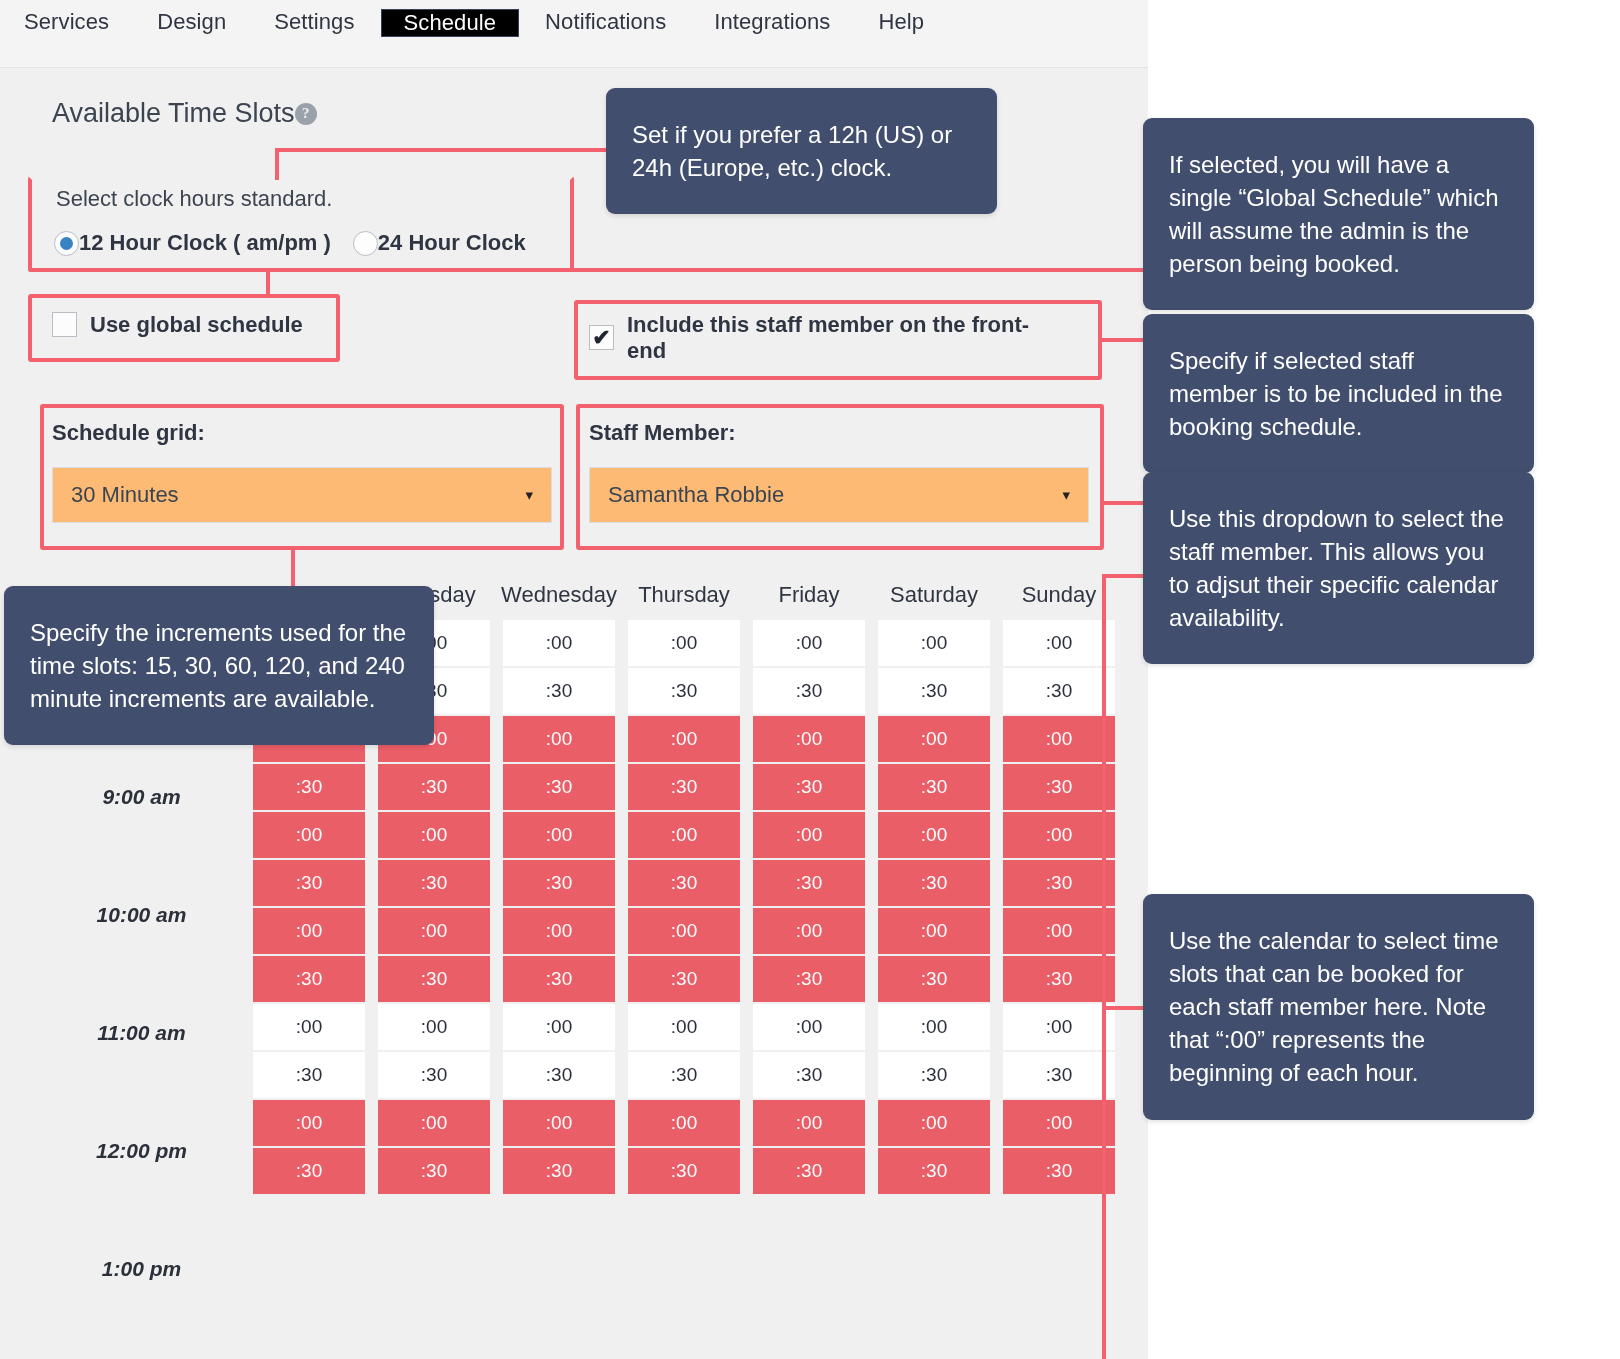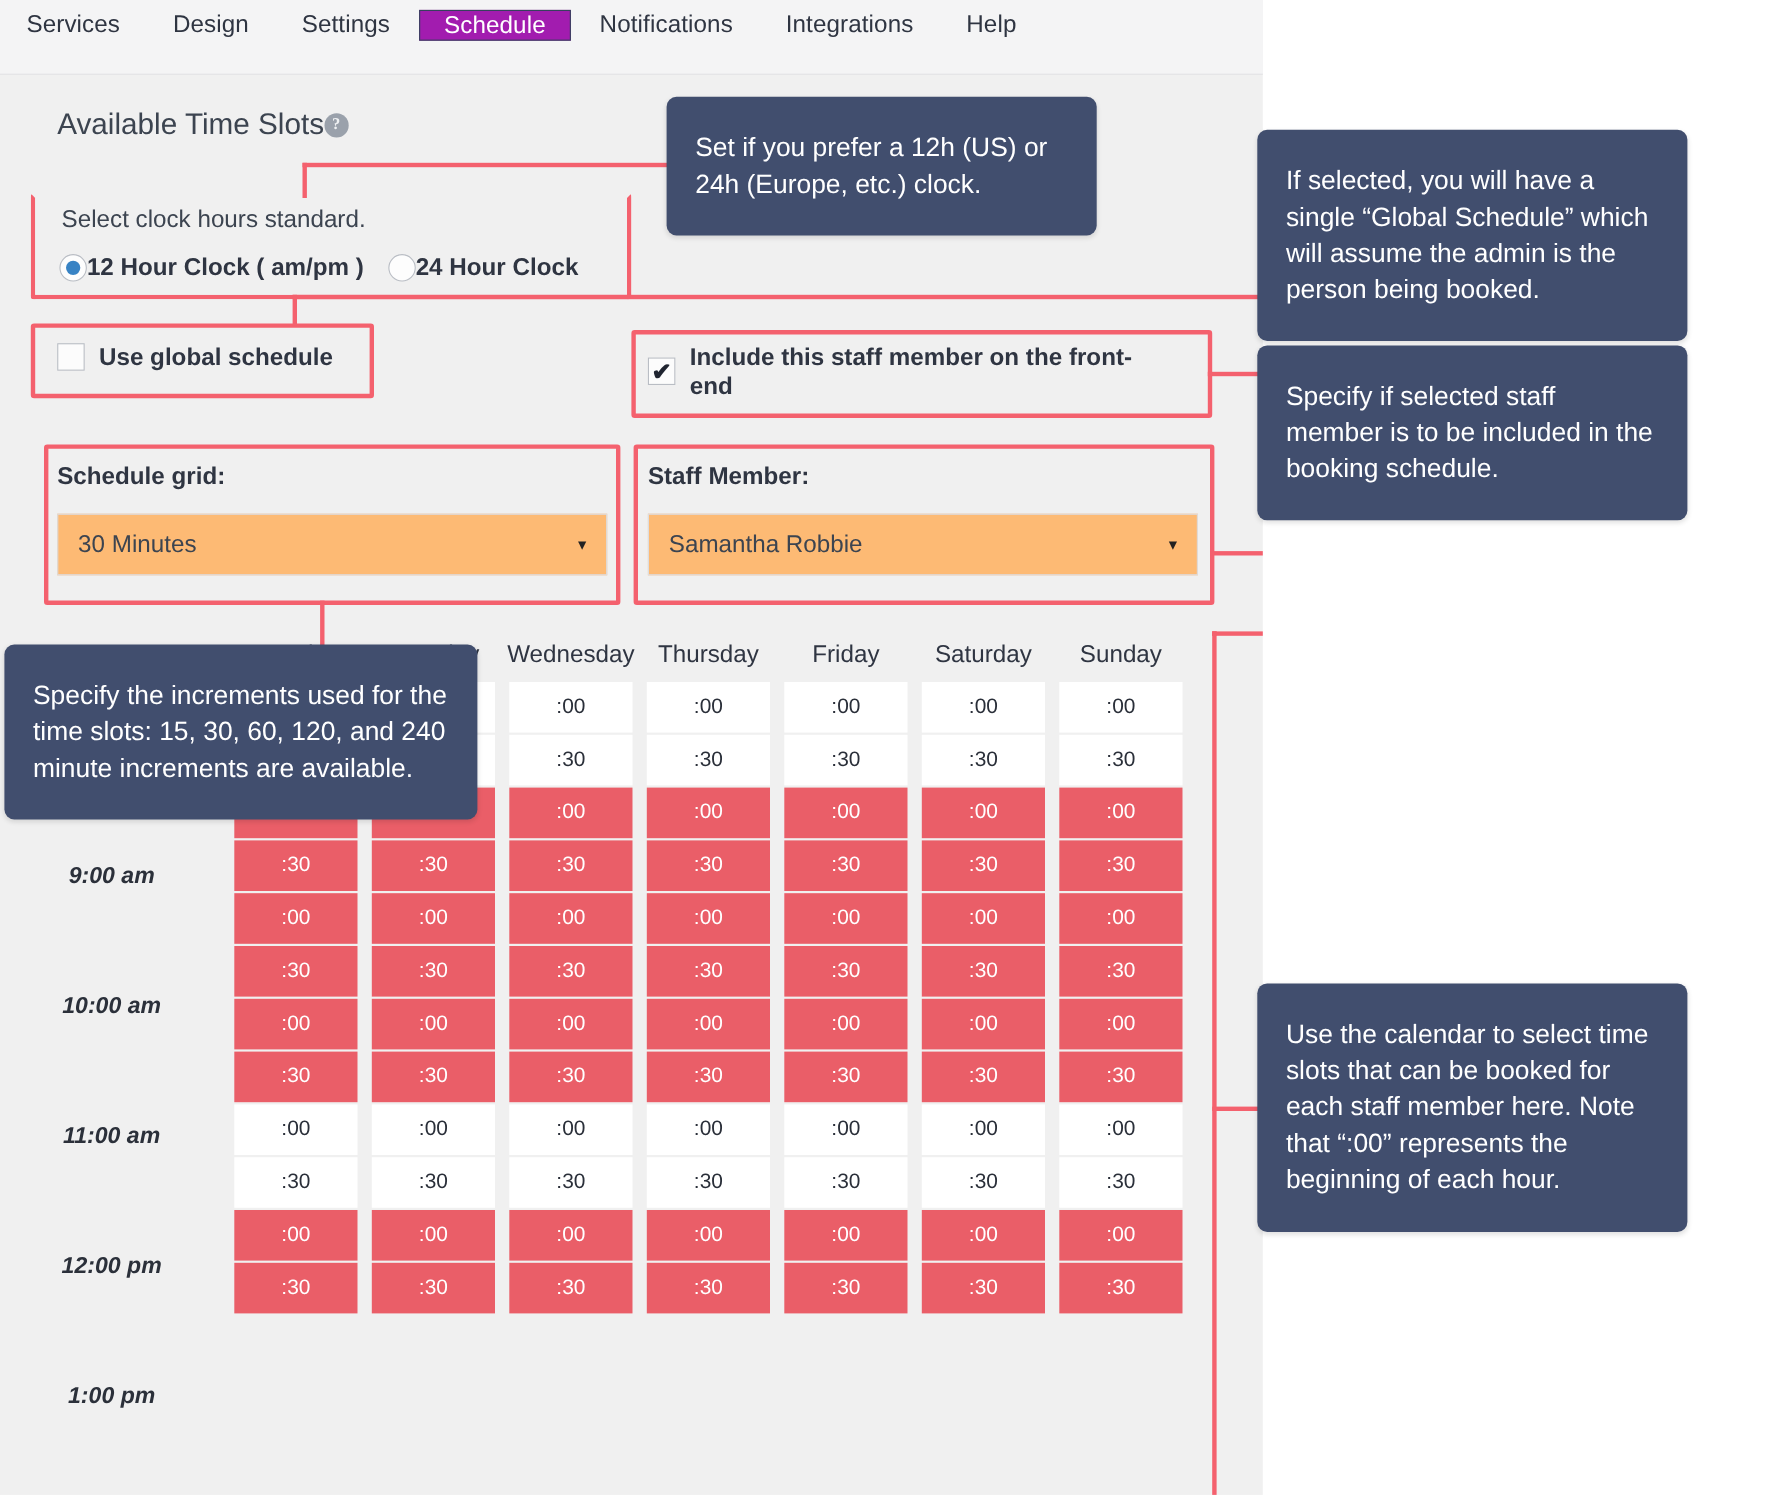--- a/index.html
+++ b/index.html
@@ -28,21 +28,21 @@
   .tab {
     display: flex; align-items: center; justify-content: center;
     padding: 0 22px;
     font-size: 22px;
     color: #2f3542;
     letter-spacing: .1px;
     cursor: pointer;
     margin: 9px 2px 8px 2px;
   }
   .tab.active {
-    background: #a21caf;
+    background: #000000;
     color: #ffffff;
     border: 1px solid #36415d;
   }
 
   .section-title {
     position: absolute; left: 52px; top: 98px;
     font-size: 27px; color: #3c4450;
     display: flex; align-items: center; gap: 0;
   }
   .help-badge {
@@ -99,21 +99,21 @@
     font-size: 22px; color: #3c4450;
     cursor: pointer;
   }
   .caret { font-size: 15px; color: #222; }
   .field-grid  { left: 52px; top: 420px; width: 500px; }
   .field-staff { left: 589px; top: 420px; width: 500px; }
 
   
   .cal { position: absolute; left: 0; top: 570px; width: 1148px; }
   .cal-row { display: flex; align-items: stretch; }
-  .cal-timecol { width: 213px; flex: 0 0 213px; }
+  .cal-timecol { width: 213px; flex: 0 0 213px; margin-left: 40px; }
   .cal-daycell { flex: 0 0 125px; width: 125px; padding-right: 13px; }
   .dayname {
     height: 50px; display: flex; align-items: center; justify-content: center;
     font-size: 22px; color: #2f3542;
   }
   .slotpair { position: relative; }
   .slot {
     height: 46px;
     display: flex; align-items: center; justify-content: center;
     font-size: 19px;
@@ -473,18 +473,19 @@
   <div class="conn" style="left:1102px; top:574px; width:46px; height:4px;"></div>
   <div class="conn" style="left:1102px; top:574px; width:4px; height:785px;"></div>
   <div class="conn" style="left:1102px; top:1006px; width:46px; height:4px;"></div>
 
   <div class="callout" style="left:606px; top:88px; width:391px;">Set if you prefer a 12h (US) or 24h (Europe, etc.) clock.</div>
 
   <div class="callout" style="left:1143px; top:118px; width:391px;">If selected, you will have a single “Global Schedule” which will assume the admin is the person being booked.</div>
 
   <div class="callout" style="left:1143px; top:314px; width:391px;">Specify if selected staff member is to be included in the booking schedule.</div>
 
+  <div class="callout" style="left:1143px; top:472px; width:391px;">Use this dropdown to select the staff member. This allows you to adjsut their specific calendar availability.</div>
 
   <div class="callout" style="left:4px; top:586px; width:430px;">Specify the increments used for the time slots: 15, 30, 60, 120, and 240 minute increments are available.</div>
 
   <div class="callout" style="left:1143px; top:894px; width:391px;">Use the calendar to select time slots that can be booked for each staff member here. Note that “:00” represents the beginning of each hour.</div>
 
 </div>
 
 </body></html>

